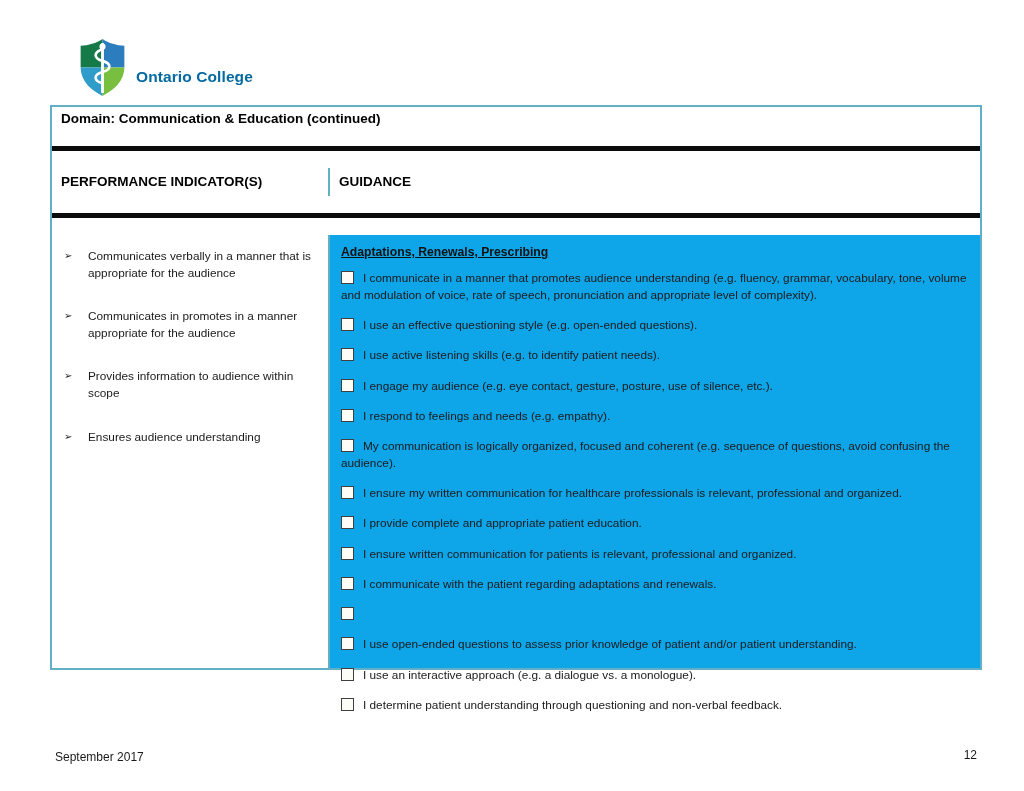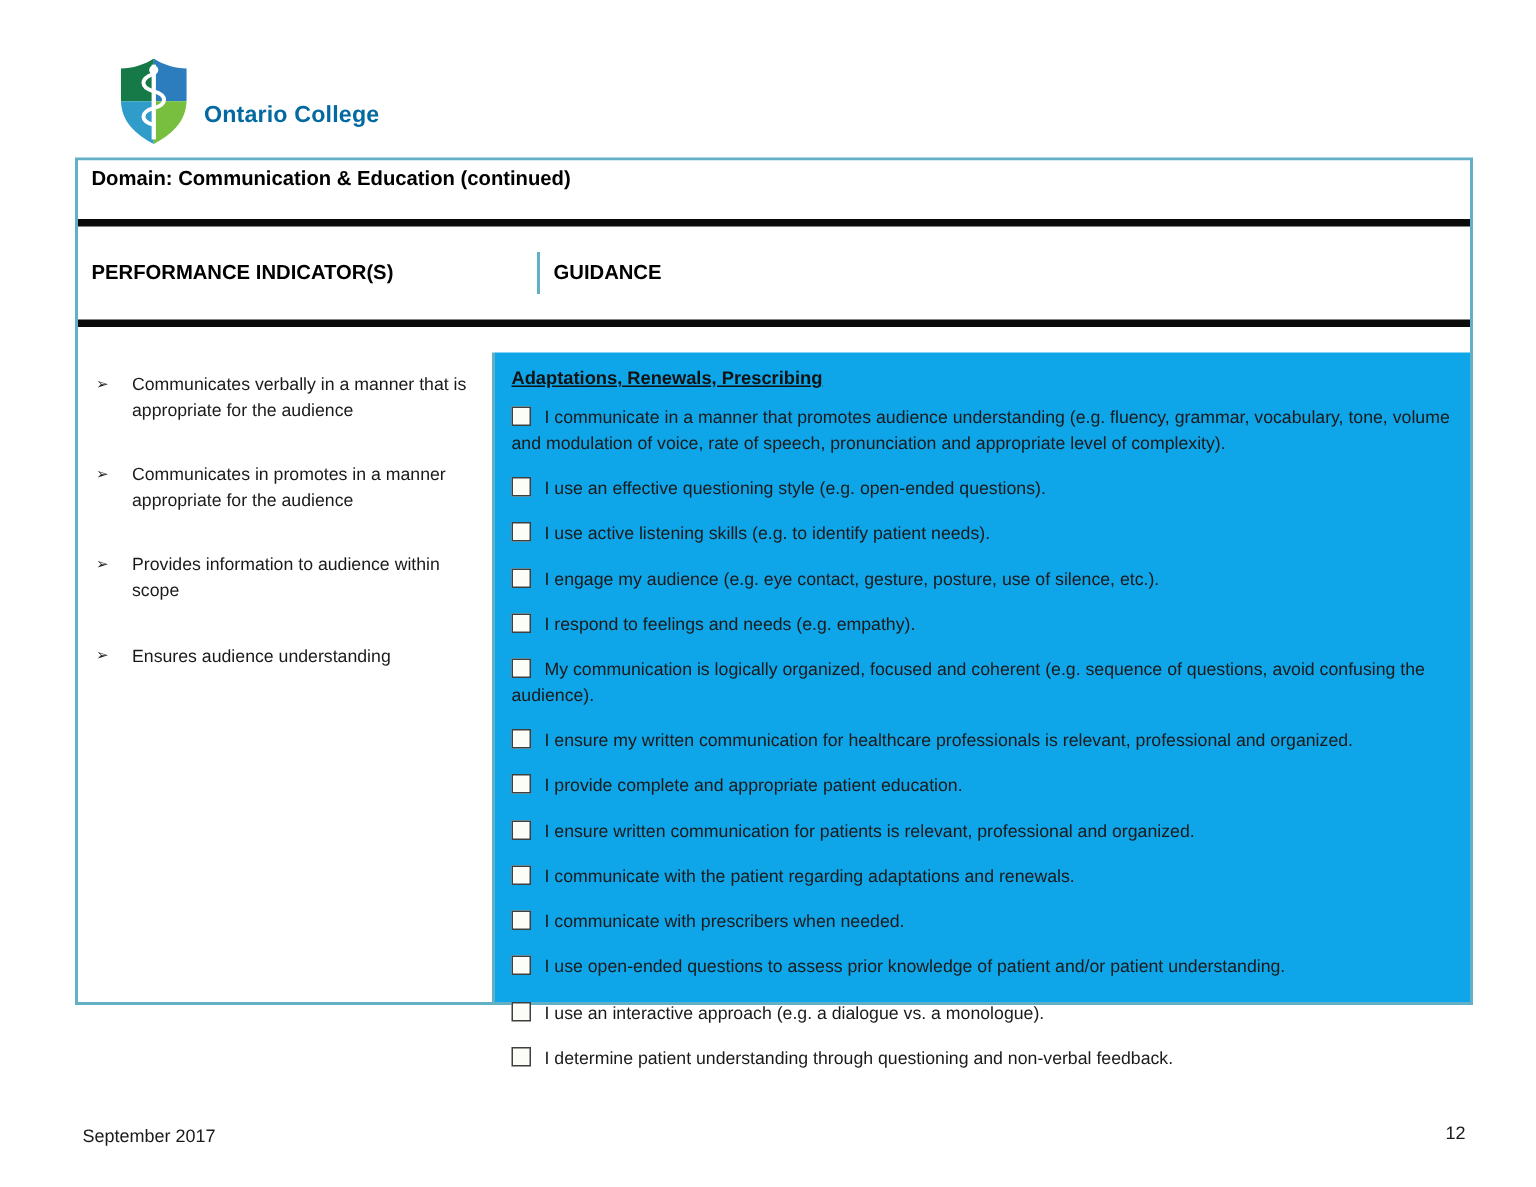--- a/index.html
+++ b/index.html
@@ -40,21 +40,21 @@
     background: #ffffff;
   }
   .black-rule { height: 5px; background: #0b0b0b; flex: 0 0 auto; }
   .header-row { display: flex; background: #ffffff; }
   .header-cell {
     font-size: 13.5px;
     font-weight: bold;
     color: #000;
     padding: 6px 9px 7px 9px;
   }
-  .header-cell.col1 { width: 308px; border-right: 2px solid #62b0c6; flex: 0 0 auto; }
+  .header-cell.col1 { width: 278px; border-right: 2px solid #62b0c6; flex: 0 0 auto; }
   .header-cell.col2 { flex: 1; }
   .body-row { display: flex; flex: 1; min-height: 0; }
   .body-cell-left {
     width: 278px; flex: 0 0 auto;
     border-right: 2px solid #62b0c6;
     background: #ffffff;
     padding: 13px 10px 10px 10px;
   }
   .body-cell-right {
     flex: 1;
@@ -168,21 +168,21 @@
             <div class="check-item"><span class="checkbox"></span><span class="check-text">My communication is logically organized, focused and coherent (e.g. sequence of questions, avoid confusing the audience).</span></div>
 
             <div class="check-item"><span class="checkbox"></span><span class="check-text">I ensure my written communication for healthcare professionals is relevant, professional and organized.</span></div>
 
             <div class="check-item"><span class="checkbox"></span><span class="check-text">I provide complete and appropriate patient education.</span></div>
 
             <div class="check-item"><span class="checkbox"></span><span class="check-text">I ensure written communication for patients is relevant, professional and organized.</span></div>
 
             <div class="check-item"><span class="checkbox"></span><span class="check-text">I communicate with the patient regarding adaptations and renewals.</span></div>
 
-            <div class="check-item"><span class="checkbox"></span><span class="check-text">I communicate with prescribers when needed.</span></div>
+            <div class="check-item"><span class="checkbox"></span></div>
 
             <div class="check-item"><span class="checkbox"></span><span class="check-text">I use open-ended questions to assess prior knowledge of patient and/or patient understanding.</span></div>
 
             <div class="check-item"><span class="checkbox"></span><span class="check-text">I use an interactive approach (e.g. a dialogue vs. a monologue).</span></div>
 
             <div class="check-item"><span class="checkbox"></span><span class="check-text">I determine patient understanding through questioning and non-verbal feedback.</span></div>
           </div>
       </div>
 
     </div>

